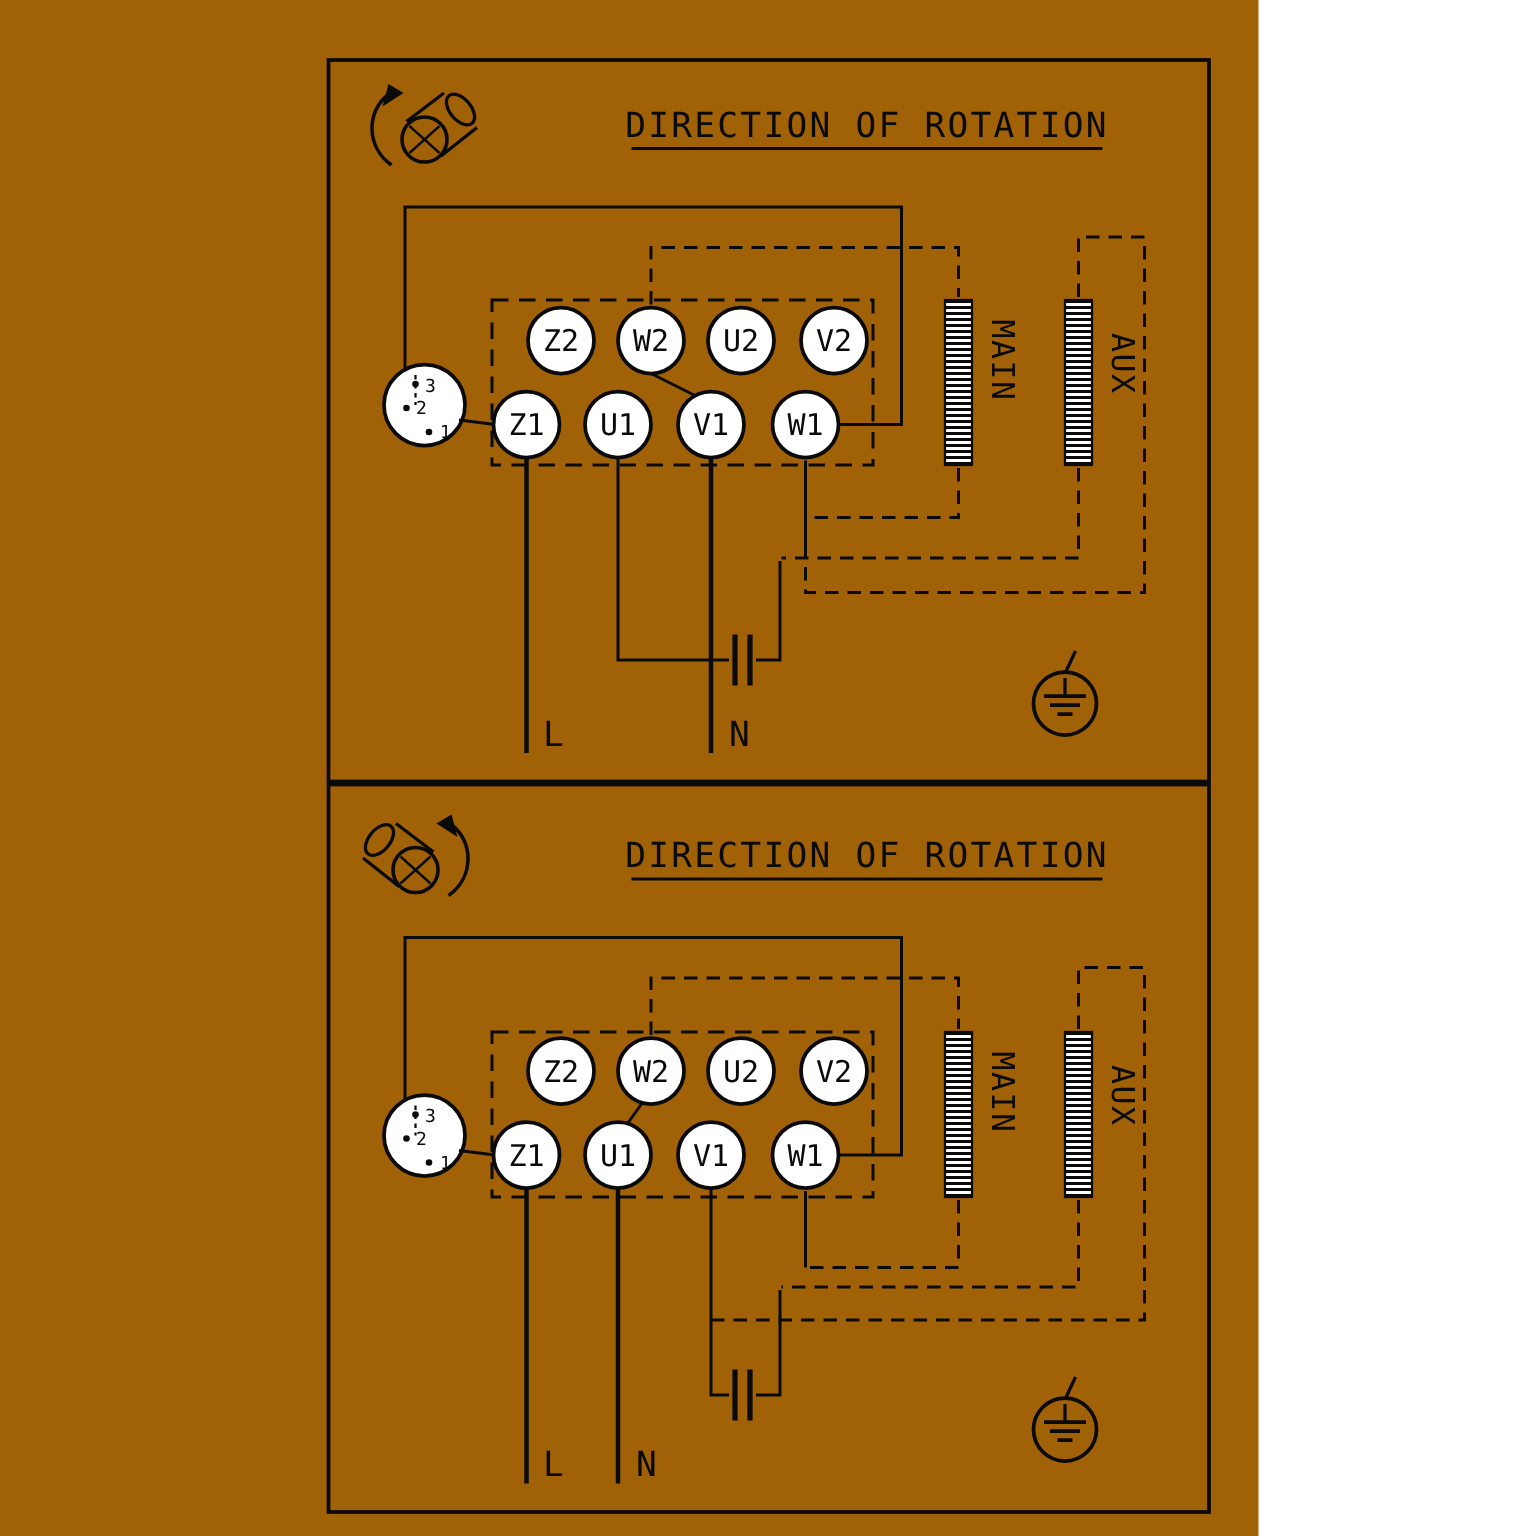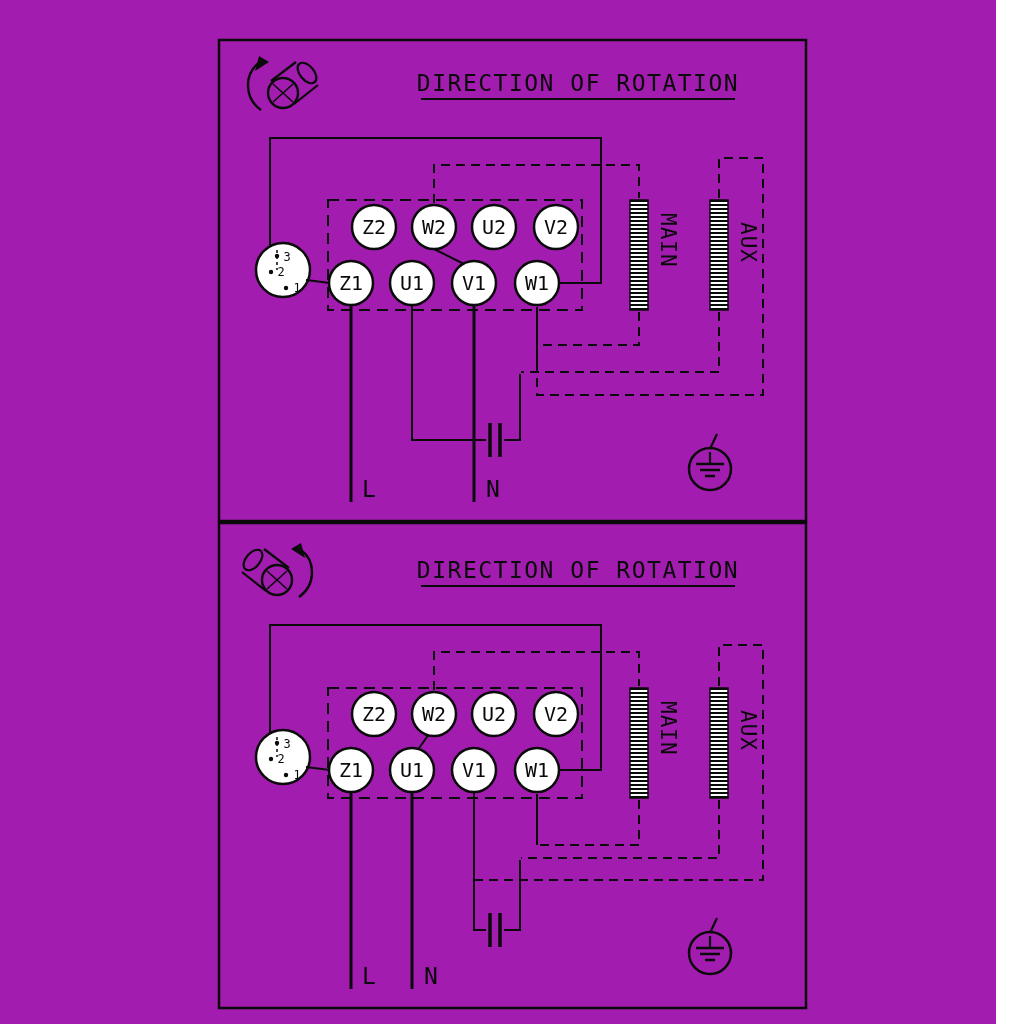--- a/index.html
+++ b/index.html
@@ -1,16 +1,16 @@
 <!DOCTYPE html>
 <html><head>
 <meta charset="utf-8">
 <style>
   html,body{margin:0;padding:0;background:#ffffff;}
-  .stage{position:relative;width:996px;height:1024px;background:#a21caf;overflow:hidden;}
+  .stage{position:relative;width:839px;height:1024px;background:#a16207;overflow:hidden;}
   svg{position:absolute;left:0;top:0;}
   .frame{fill:none;stroke:#0a0a0a;stroke-width:2.5;}
   .tbox{fill:none;stroke:#0a0a0a;stroke-width:2;stroke-dasharray:11 7;}
   .term{fill:#ffffff;stroke:#0a0a0a;stroke-width:2.5;}
   .wire{fill:none;stroke:#0a0a0a;stroke-width:2;}
   .wire-thick{fill:none;stroke:#0a0a0a;stroke-width:3;}
   .wire-dash{fill:none;stroke:#0a0a0a;stroke-width:2;stroke-dasharray:9 6;}
   .plate{fill:none;stroke:#0a0a0a;stroke-width:3.5;}
   .coilrect{stroke:#0a0a0a;stroke-width:1.5;}
   .ink{stroke:#0a0a0a;fill:none;}

